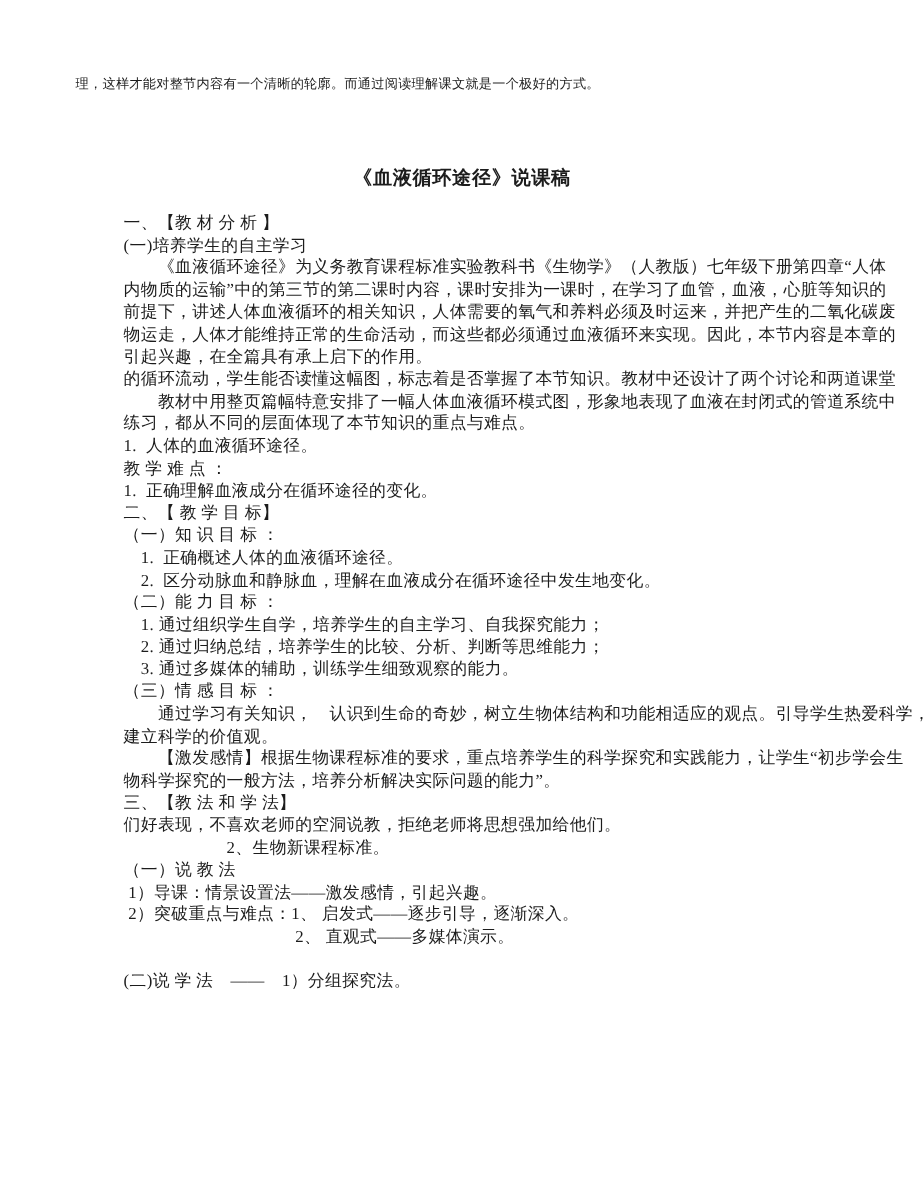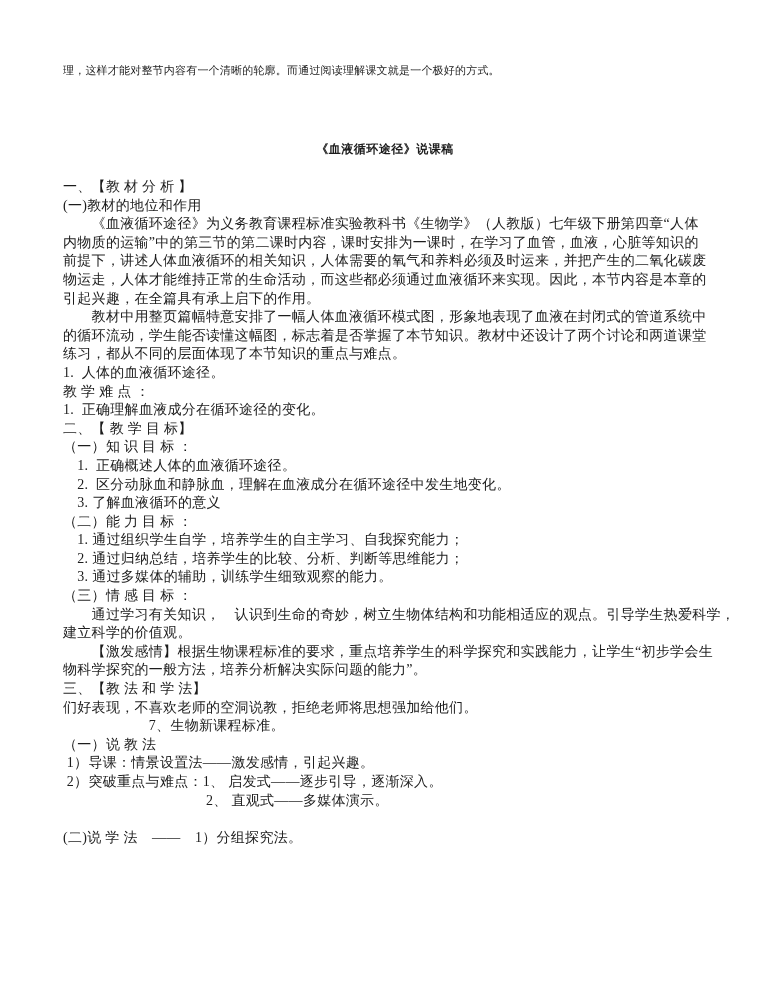--- a/index.html
+++ b/index.html
@@ -21,79 +21,79 @@
     padding: 61px 40px 0 63px;
     background: #ffffff;
   }
   .line {
     height: 18.6px;
     line-height: 18.6px;
     font-size: 14px;
     letter-spacing: 0.3px;
     white-space: pre;
     overflow: visible;
+    margin-left: 40px;
   }
   .intro-line {
     height: 19px;
     line-height: 19px;
     font-size: 11px;
     letter-spacing: 0.2px;
     white-space: pre;
   }
   .doc-title {
     margin: 59px 23px 19px 0; 
     height: 20px;
     line-height: 20px;
-    font-size: 12px;
+    font-size: 16px;
     font-weight: bold;
     letter-spacing: 0.5px;
     text-align: center;
     white-space: pre;
   }
   #body-lines { }
 </style>
 </head>
 <body>
 
 <main class="page">
   <div class="intro-line">理，这样才能对整节内容有一个清晰的轮廓。而通过阅读理解课文就是一个极好的方式。</div>
 
   <h1 class="doc-title">《血液循环途径》说课稿</h1>
 
   <div id="body-lines">
       <div class="line">一、【教 材 分 析 】</div>
-      <div class="line">(一)教材的地位和作用</div>
+      <div class="line">(一)培养学生的自主学习</div>
       <div class="line">　　《血液循环途径》为义务教育课程标准实验教科书《生物学》（人教版）七年级下册第四章“人体</div>
       <div class="line">内物质的运输”中的第三节的第二课时内容，课时安排为一课时，在学习了血管，血液，心脏等知识的</div>
       <div class="line">前提下，讲述人体血液循环的相关知识，人体需要的氧气和养料必须及时运来，并把产生的二氧化碳废</div>
       <div class="line">物运走，人体才能维持正常的生命活动，而这些都必须通过血液循环来实现。因此，本节内容是本章的</div>
       <div class="line">引起兴趣，在全篇具有承上启下的作用。</div>
+      <div class="line">的循环流动，学生能否读懂这幅图，标志着是否掌握了本节知识。教材中还设计了两个讨论和两道课堂</div>
       <div class="line">　　教材中用整页篇幅特意安排了一幅人体血液循环模式图，形象地表现了血液在封闭式的管道系统中</div>
-      <div class="line">的循环流动，学生能否读懂这幅图，标志着是否掌握了本节知识。教材中还设计了两个讨论和两道课堂</div>
       <div class="line">练习，都从不同的层面体现了本节知识的重点与难点。</div>
       <div class="line">1.  人体的血液循环途径。</div>
       <div class="line">教 学 难 点 ：</div>
       <div class="line">1.  正确理解血液成分在循环途径的变化。</div>
       <div class="line">二、【 教 学 目 标】</div>
       <div class="line">（一）知 识 目 标 ：</div>
       <div class="line">　1.  正确概述人体的血液循环途径。</div>
       <div class="line">　2.  区分动脉血和静脉血，理解在血液成分在循环途径中发生地变化。</div>
-      <div class="line">　3. 了解血液循环的意义</div>
       <div class="line">（二）能 力 目 标 ：</div>
       <div class="line">　1. 通过组织学生自学，培养学生的自主学习、自我探究能力；</div>
       <div class="line">　2. 通过归纳总结，培养学生的比较、分析、判断等思维能力；</div>
       <div class="line">　3. 通过多媒体的辅助，训练学生细致观察的能力。</div>
       <div class="line">（三）情 感 目 标 ：</div>
       <div class="line">　　通过学习有关知识，　认识到生命的奇妙，树立生物体结构和功能相适应的观点。引导学生热爱科学，</div>
       <div class="line">建立科学的价值观。</div>
       <div class="line">　　【激发感情】根据生物课程标准的要求，重点培养学生的科学探究和实践能力，让学生“初步学会生</div>
       <div class="line">物科学探究的一般方法，培养分析解决实际问题的能力”。</div>
       <div class="line">三、【教 法 和 学 法】</div>
       <div class="line">们好表现，不喜欢老师的空洞说教，拒绝老师将思想强加给他们。</div>
-      <div class="line">　　　　　　7、生物新课程标准。</div>
+      <div class="line">　　　　　　2、生物新课程标准。</div>
       <div class="line">（一）说 教 法</div>
       <div class="line"> 1）导课：情景设置法——激发感情，引起兴趣。</div>
       <div class="line"> 2）突破重点与难点：1、 启发式——逐步引导，逐渐深入。</div>
       <div class="line">　　　　　　　　　　2、 直观式——多媒体演示。</div>
       <div class="line"></div>
       <div class="line">(二)说 学 法　——　1）分组探究法。</div>
     </div>
 </main>
 
 </body></html>

